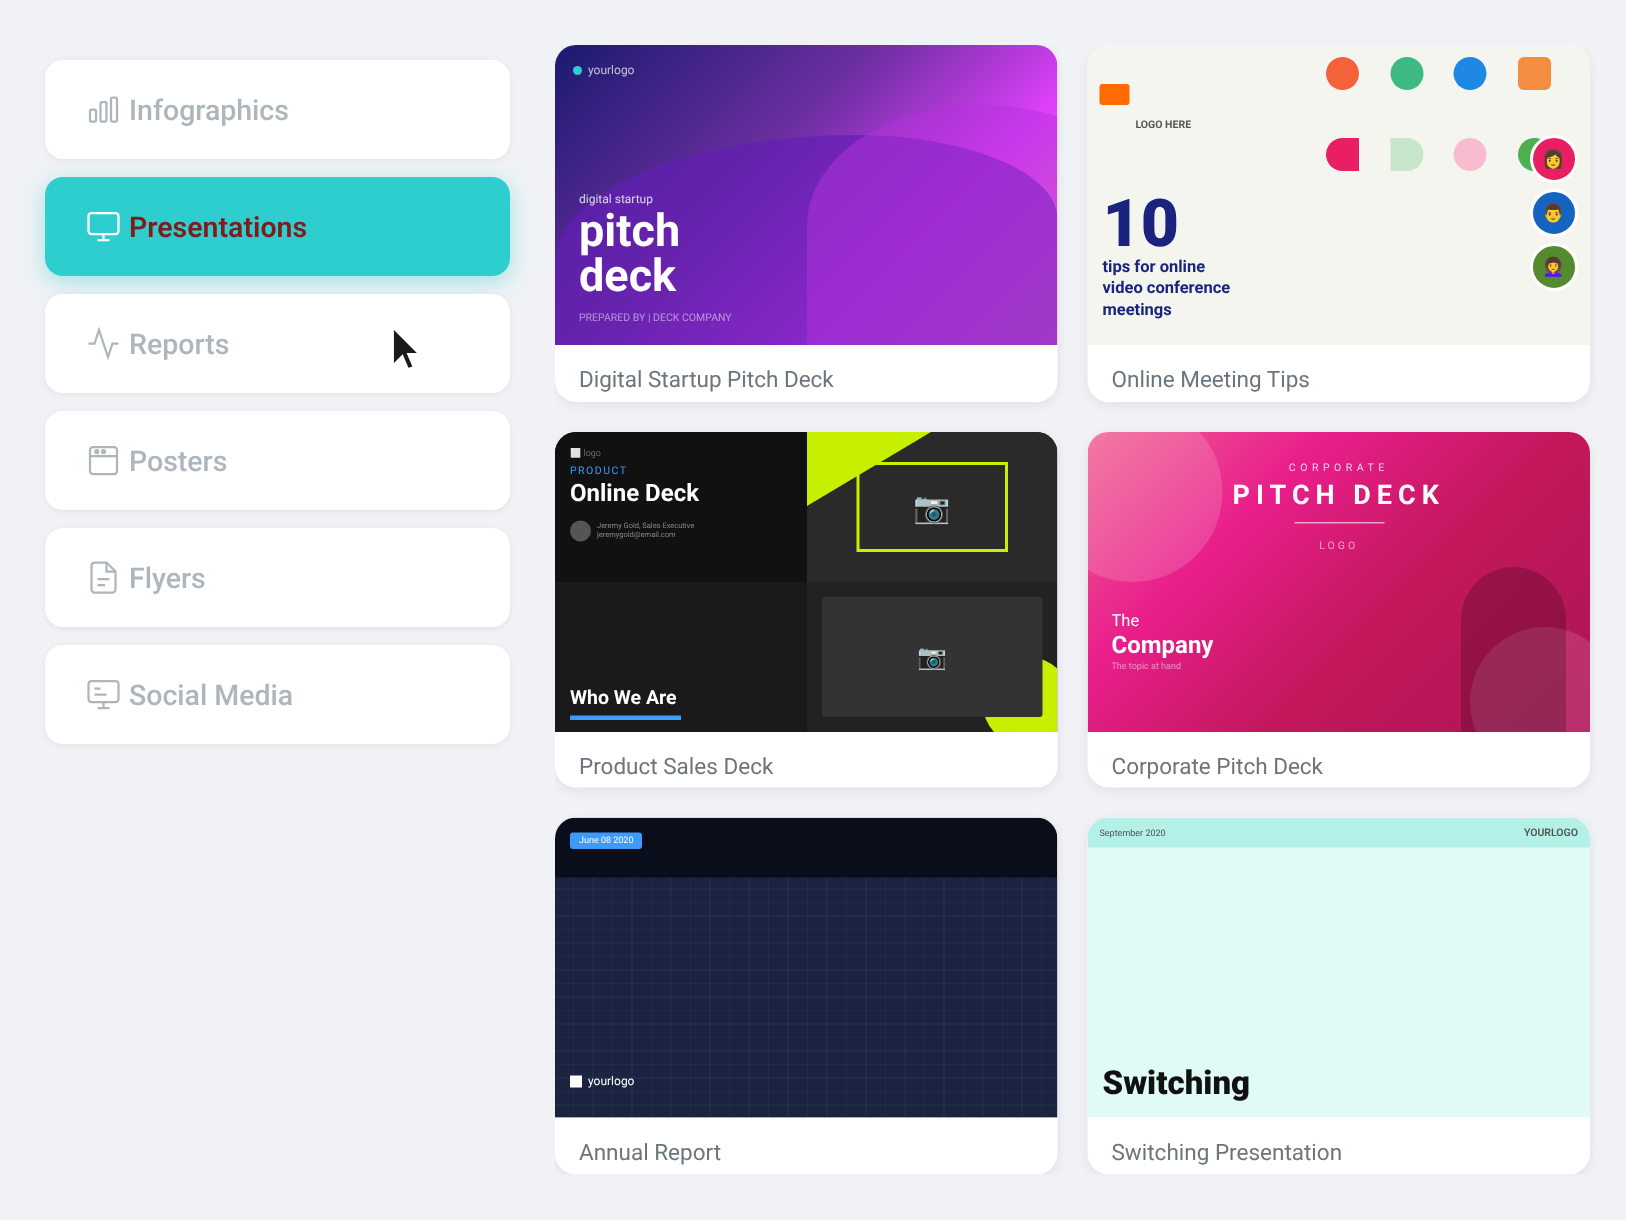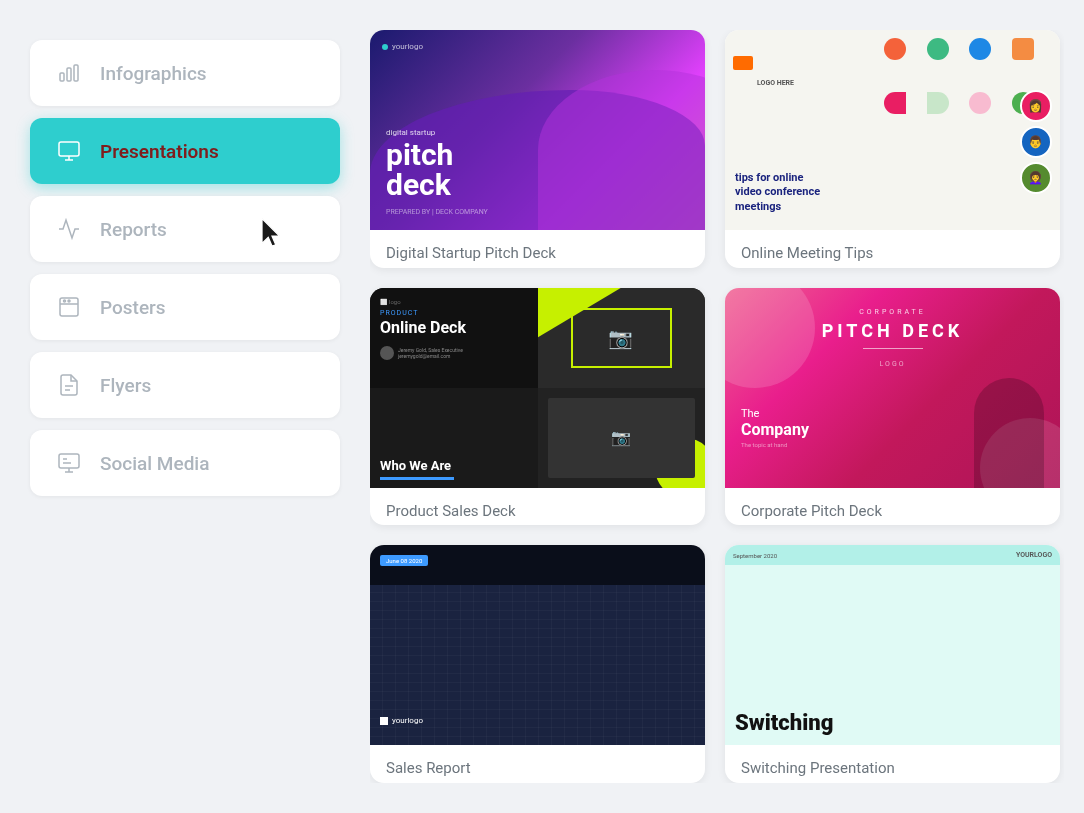--- a/index.html
+++ b/index.html
@@ -29,21 +29,21 @@
       gap: 12px;
       padding-top: 10px;
     }
 
     .sidebar-item {
       background: #ffffff;
       border-radius: 12px;
       padding: 18px 24px;
       display: flex;
       align-items: center;
-      gap: 16px;
+      gap: 2px;
       cursor: pointer;
       box-shadow: 0 1px 4px rgba(0,0,0,0.06);
       transition: background 0.2s;
     }
 
     .sidebar-item.active {
       background: #2ecece;
       box-shadow: 0 4px 14px rgba(46,206,206,0.4);
     }
 
@@ -671,20 +671,21 @@
             <div class="shape-item" style="width:22px;height:22px;border-radius:0 50% 50% 0;background:#c8e6c9;"></div>
             <div class="shape-item s-pink" style="width:22px;height:22px;border-radius:50%;background:#f8bbd0;"></div>
             <div class="shape-item" style="width:22px;height:22px;border-radius:50%;background:#4caf50;"></div>
           </div>
           <div class="avatars">
             <div class="avatar-circle" style="background:#e91e63;">👩</div>
             <div class="avatar-circle" style="background:#1565c0;">👨</div>
             <div class="avatar-circle" style="background:#558b2f;">👩‍🦱</div>
           </div>
           <div class="tips-text">
+            <div class="tips-num">10</div>
             <div class="tips-desc">tips for online<br>video conference<br>meetings</div>
           </div>
         </div>
       </div>
       <div class="card-label">Online Meeting Tips</div>
     </div>
 
     <div class="template-card">
       <div class="card-thumbnail">
         <div class="thumb-sales">
@@ -739,21 +740,21 @@
       <div class="card-thumbnail">
         <div class="thumb-building">
           <div class="building-bg"></div>
           <div class="date-bar">June 08 2020</div>
           <div class="logo-area">
             <div class="logo-sq"></div>
             <span class="logo-t">yourlogo</span>
           </div>
         </div>
       </div>
-      <div class="card-label">Sales Report</div>
+      <div class="card-label">Annual Report</div>
     </div>
 
     <div class="template-card">
       <div class="card-thumbnail">
         <div class="thumb-switching">
           <div class="top-bar">
             <span class="top-date">September 2020</span>
             <span class="top-logo">YOURLOGO</span>
           </div>
           <div class="switch-title">Switching</div>

